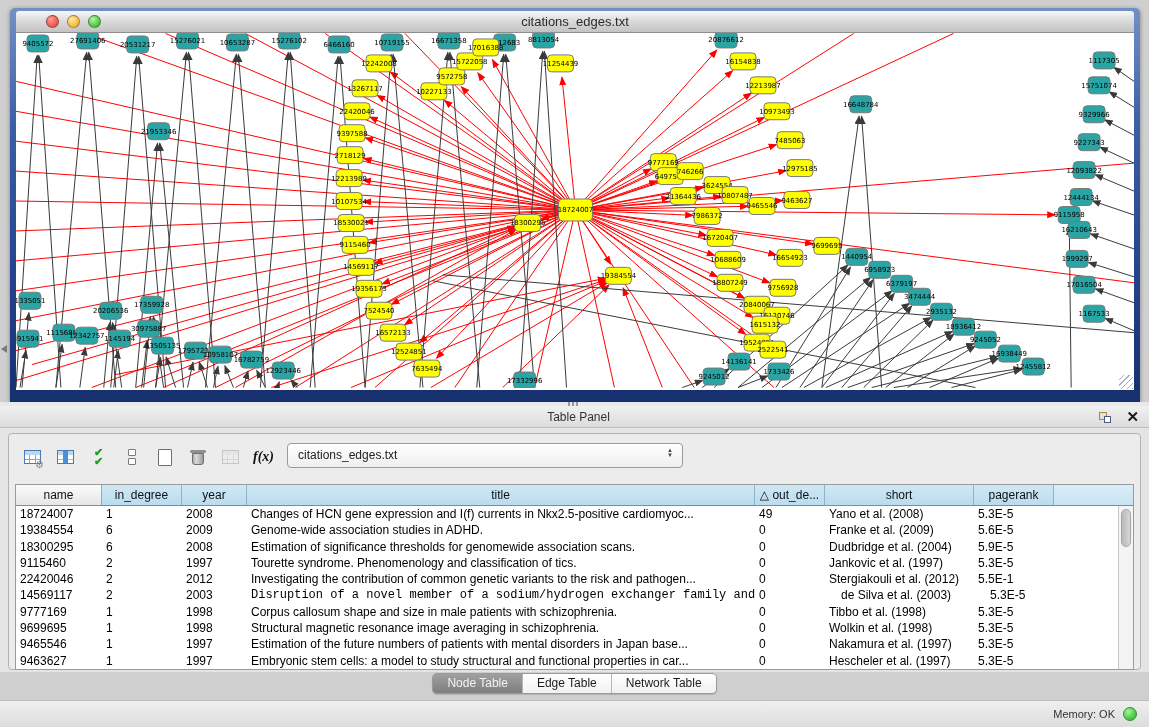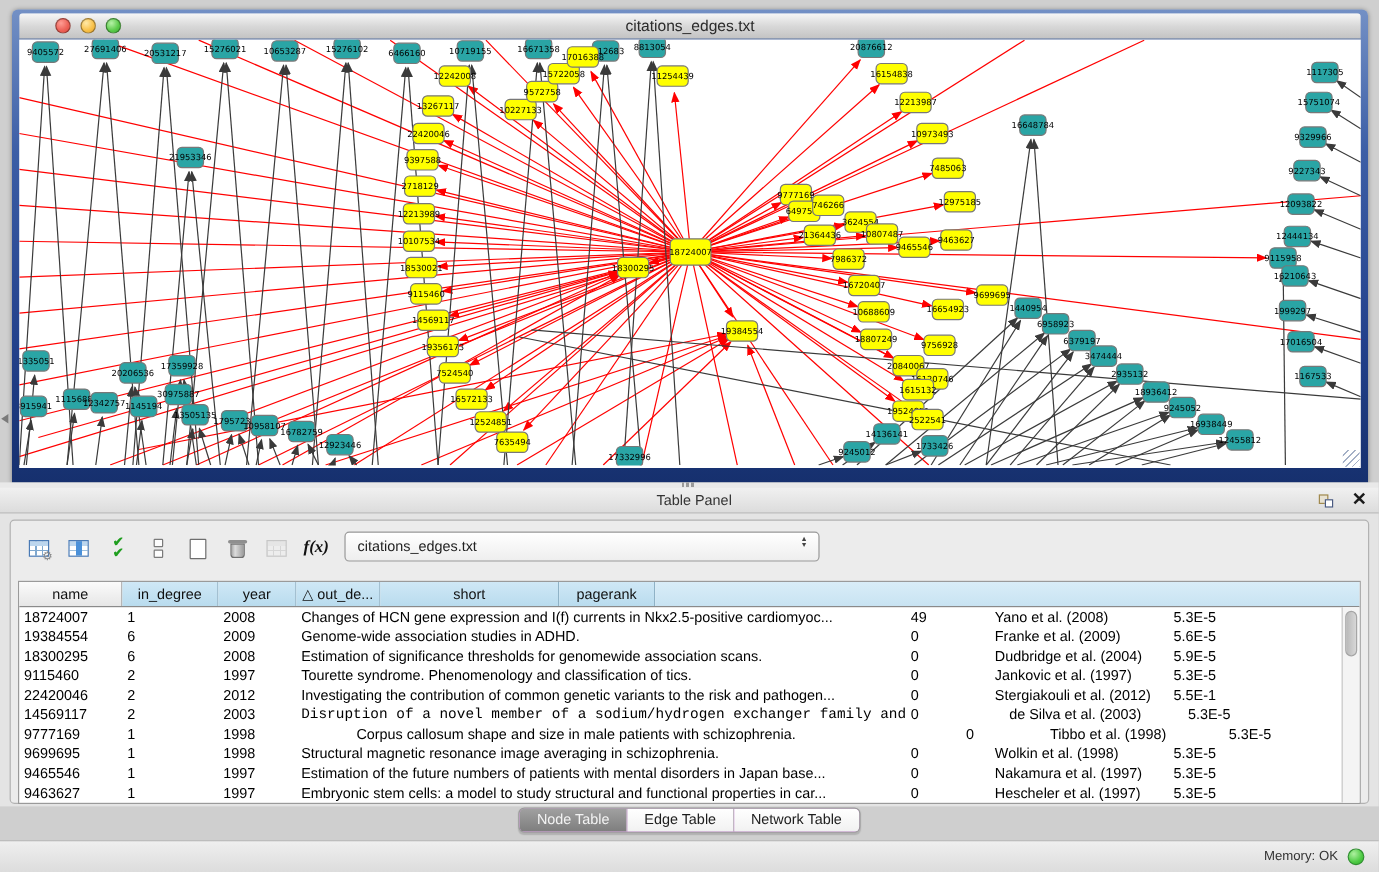--- a/index.html
+++ b/index.html
@@ -88,21 +88,21 @@
   .tbody { position:absolute; left:0; right:15px; top:21px; bottom:0; overflow:hidden; }
   .tr { display:flex; height:16.3px; }
   .td { font-size:12px; color:#000; line-height:16px; padding-left:4px; white-space:nowrap; overflow:hidden; flex:none; }
   .vscroll { position:absolute; right:0; top:21px; bottom:0; width:15px; background:#f4f4f4; border-left:1px solid #c9c9c9; }
   .vthumb { position:absolute; left:2px; top:3px; width:10px; height:38px; border-radius:5px;
     background:linear-gradient(90deg,#b9b9b9,#d7d7d7); border:1px solid #a5a5a5; }
 
   
   .tabbar { position:absolute; left:0; top:673px; width:1149px; height:24px; display:flex; justify-content:center; }
   .seg { display:flex; height:21px; border:1px solid #9a9a9a; border-radius:5px; overflow:hidden;
-    background:#f0abfc; box-shadow:0 1px 1px rgba(0,0,0,.15); }
+    background:#84cc16; box-shadow:0 1px 1px rgba(0,0,0,.15); }
   .seg-btn { font-size:12px; line-height:19px; padding:0 14px; color:#1c1c1c; background:linear-gradient(#ffffff,#f1f1f1); border-right:1px solid #b5b5b5; }
   .seg-btn:last-child { border-right:none; }
   .seg-btn.sel { background:linear-gradient(#a0a0a0,#7e7e7e); color:#f3f3f3; }
 
   
   .statusbar { position:absolute; left:0; top:700px; width:1149px; height:27px;
     background:linear-gradient(#efefef,#dcdcdc); border-top:1px solid #bdbdbd; }
   .mem { position:absolute; right:34px; top:7px; font-size:11px; color:#333; }
   .mem-dot { position:absolute; right:12px; top:6px; width:14px; height:14px; border-radius:50%;
     border:1px solid #2f8f2f; background:radial-gradient(circle at 35% 30%, #aef0a0, #4ecb44 60%, #36aa30); }
@@ -563,20 +563,21 @@
           <span>▲</span>
           <span>▼</span>
         </span>
     </div>
 
     <div class="dtable">
       <div class="thead" id="thead">
           <div class="th gray" style="width: 86px;">name</div>
           <div class="th" style="width: 80px;">in_degree</div>
           <div class="th" style="width: 65px;">year</div>
+          <div class="th" style="width: 508px;">title</div>
           <div class="th" style="width: 70px;">△ out_de...</div>
           <div class="th" style="width: 149px;">short</div>
           <div class="th" style="width: 80px;">pagerank</div>
           <div class="th filler" style="flex: 1 1 0%;"></div>
         </div>
       <div class="tbody" id="tbody">
           <div class="tr">
             <div class="td" style="width: 86px;">18724007</div>
             <div class="td" style="width: 80px;">1</div>
             <div class="td" style="width: 65px;">2008</div>
@@ -627,21 +628,21 @@
             <div class="td" style="width: 65px;">2003</div>
             <div class="td" style="width: 508px; font-family: Liberation Mono, monospace;">Disruption of a novel member of a sodium/hydrogen exchanger family and DOCK...</div>
             <div class="td" style="width: 70px;">0</div>
             <div class="td" style="width: 149px; margin-left: 12px;">de Silva et al. (2003)</div>
             <div class="td" style="width: 80px;">5.3E-5</div>
           </div>
           <div class="tr">
             <div class="td" style="width: 86px;">9777169</div>
             <div class="td" style="width: 80px;">1</div>
             <div class="td" style="width: 65px;">1998</div>
-            <div class="td" style="width: 508px; margin-left: 46px;">Corpus callosum shape and size in male patients with schizophrenia.</div>
+            <div class="td" style="width: 508px;">Corpus callosum shape and size in male patients with schizophrenia.</div>
             <div class="td" style="width: 70px;">0</div>
             <div class="td" style="width: 149px;">Tibbo et al. (1998)</div>
             <div class="td" style="width: 80px;">5.3E-5</div>
           </div>
           <div class="tr">
             <div class="td" style="width: 86px;">9699695</div>
             <div class="td" style="width: 80px;">1</div>
             <div class="td" style="width: 65px;">1998</div>
             <div class="td" style="width: 508px;">Structural magnetic resonance image averaging in schizophrenia.</div>
             <div class="td" style="width: 70px;">0</div>

